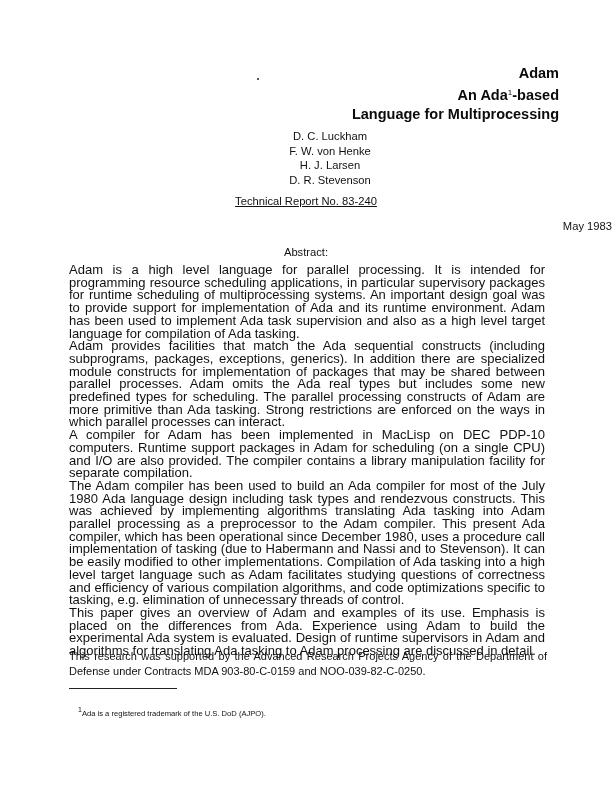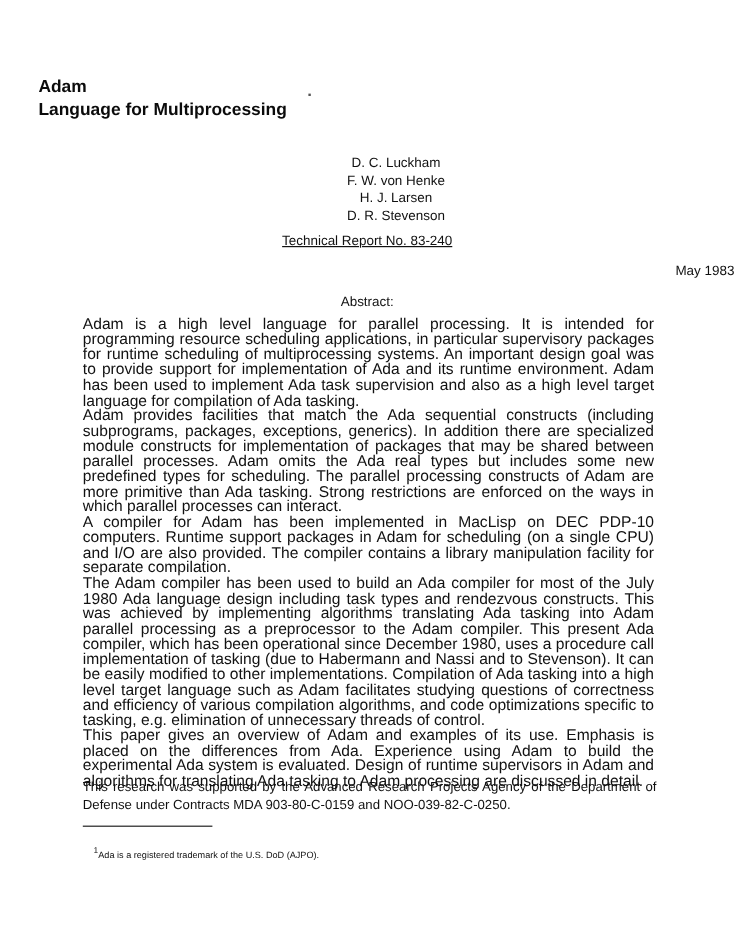--- a/index.html
+++ b/index.html
@@ -1,37 +1,38 @@
 <!DOCTYPE html>
 <html><head>
   <meta charset="utf-8">
   <style>
     html, body { margin: 0; padding: 0; background: #ffffff; }
     body { width: 612px; height: 791px; position: relative; overflow: hidden; color: #111; font-family: "Liberation Sans", sans-serif; }
-    .title-block { position: absolute; left: 0; width: 559px; top: 64px; text-align: left; font-weight: bold; font-size: 14.5px; line-height: 19px; color: #0b0b0b; margin-left: 32px; }
+    .title-block { position: absolute; left: 0; width: 559px; top: 64px; text-align: right; font-weight: bold; font-size: 14.5px; line-height: 19px; color: #0b0b0b; }
     .title-block sup { font-size: 8px; vertical-align: 5px; font-weight: normal; }
     .authors { position: absolute; left: 0; width: 612px; top: 129px; text-align: center; font-size: 11.2px; line-height: 14.5px; margin-left: 24px; }
     .report { position: absolute; left: 0; width: 612px; top: 195px; text-align: center; font-size: 11.2px; text-decoration: underline; }
     .date { position: absolute; left: 0; width: 612px; top: 220px; text-align: right; font-size: 11.2px; }
     .abstract-heading { position: absolute; left: 0; width: 612px; top: 246px; text-align: center; font-size: 11.2px; }
     .abstract { position: absolute; left: 69px; width: 476px; top: 264px; font-size: 13px; line-height: 12.7px; text-align: justify; }
     .abstract p { margin: 0; }
     .support { position: absolute; left: 69px; width: 478px; top: 649px; font-size: 11px; line-height: 14.5px; text-align: justify; }
     .footnote-rule { position: absolute; left: 69px; top: 688px; width: 108px; height: 0; border-top: 1px solid #222; }
     .footnote { position: absolute; left: 78px; top: 706px; font-size: 7.6px; }
     .footnote sup { font-size: 7px; vertical-align: 4px; }
     .speck { position: absolute; left: 257px; top: 78px; width: 2px; height: 2px; background: #555; }
   </style>
 </head>
 <body>
 
 <div class="speck"></div>
 
 <div class="title-block">
   <div>Adam</div>
+  <div><span>An Ada</span><sup>1</sup><span>-based</span></div>
   <div>Language for Multiprocessing</div>
 </div>
 
 <div class="authors">
   <div>D. C. Luckham</div>
   <div>F. W. von Henke</div>
   <div>H. J. Larsen</div>
   <div>D. R. Stevenson</div>
 </div>
 

